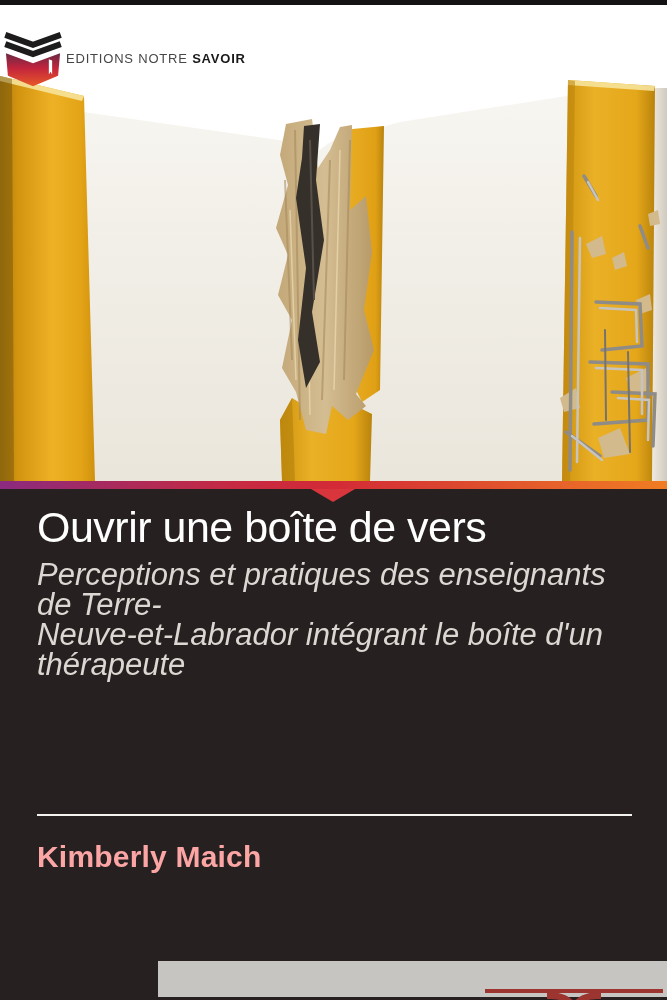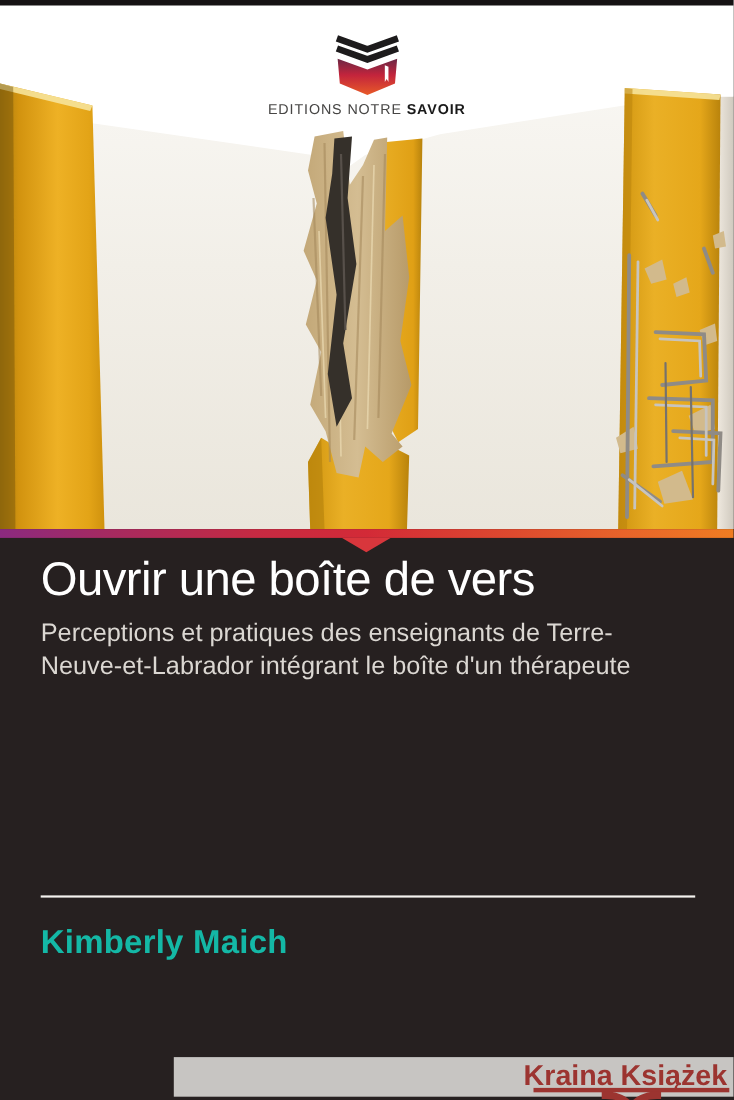--- a/index.html
+++ b/index.html
@@ -10,21 +10,21 @@
   }
   .cover{position:absolute;inset:0;}
 
   
   .photo{position:absolute;left:0;top:0;width:667px;height:481px;}
   .photo svg{display:block;}
 
   
   .logo-wrap{
     position:absolute;left:0;top:24px;width:667px;
-    display:flex;flex-direction:column;align-items:center;z-index:5;
+    display:flex;flex-direction:row;align-items:center;z-index:5;
   }
   .logo-icon{width:66px;height:64px;}
   .logo-text{
     margin-top:4px;font-size:13px;letter-spacing:.8px;color:#474645;
     white-space:nowrap;
   }
   .logo-text b{color:#191919;font-weight:700;}
 
   
   .accent-band{
@@ -39,31 +39,31 @@
   }
 
   
   .title{
     position:absolute;left:37px;top:503px;width:600px;
     color:#ffffff;font-size:43px;line-height:48px;font-weight:400;
     letter-spacing:-0.5px;
   }
   .subtitle{
     position:absolute;left:37px;top:560px;width:600px;
-    color:#dbd7d2;font-size:23px;line-height:30px;
+    color:#dbd7d2;font-size:31px;line-height:30px;font-style:italic;
     font-weight:400;
   }
   .subtitle span{display:block;}
   .divider{
     position:absolute;left:37px;top:814px;width:595px;height:2px;
     background:#f4f2ef;
   }
   .author{
     position:absolute;left:37px;top:840px;width:600px;
-    color:#14b8a6;font-size:30px;font-weight:700;letter-spacing:0.2px;
+    color:#fca5a5;font-size:30px;font-weight:700;letter-spacing:0.2px;
   }
 
   
   .watermark-band{
     position:absolute;left:158px;top:961px;width:509px;height:36px;
     background:#c7c5c2;z-index:6;
   }
   .watermark-text{
     position:absolute;right:6px;top:1px;
     color:#9c3430;font-size:26px;font-weight:700;letter-spacing:0px;
@@ -223,20 +223,19 @@
   <div class="subtitle">
     <span>Perceptions et pratiques des enseignants de Terre-</span>
     <span>Neuve-et-Labrador intégrant le boîte d'un thérapeute</span>
   </div>
 
   <div class="divider"></div>
 
   <div class="author">Kimberly Maich</div>
 
   <div class="watermark-band">
-    <span class="watermark-text">Kraina Książek</span>
     <svg class="watermark-underline" viewBox="0 0 178 14">
       <rect x="0" y="0" width="178" height="4" fill="#9c3430"></rect>
       <path d="M62,3 C76,3 85,7 89,13 C93,7 102,3 116,3 L116,10 C104,10 95,12 89,18 C83,12 74,10 62,10 Z" fill="#9c3430"></path>
     </svg>
   </div>
 
 </div>
 
 </body></html>

